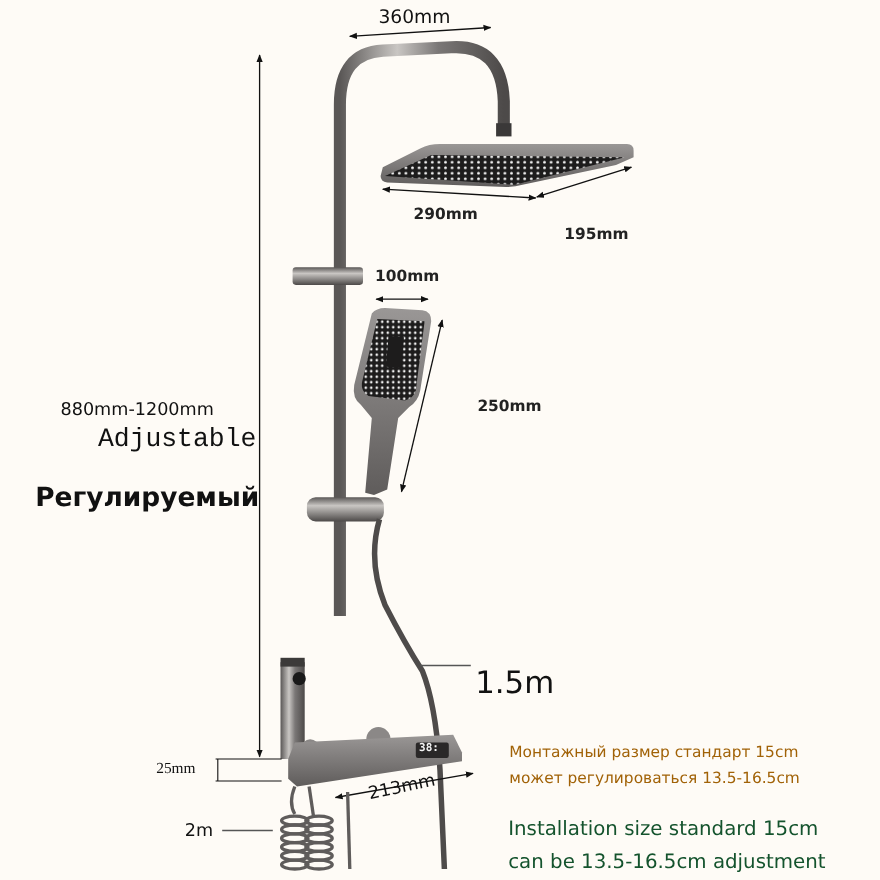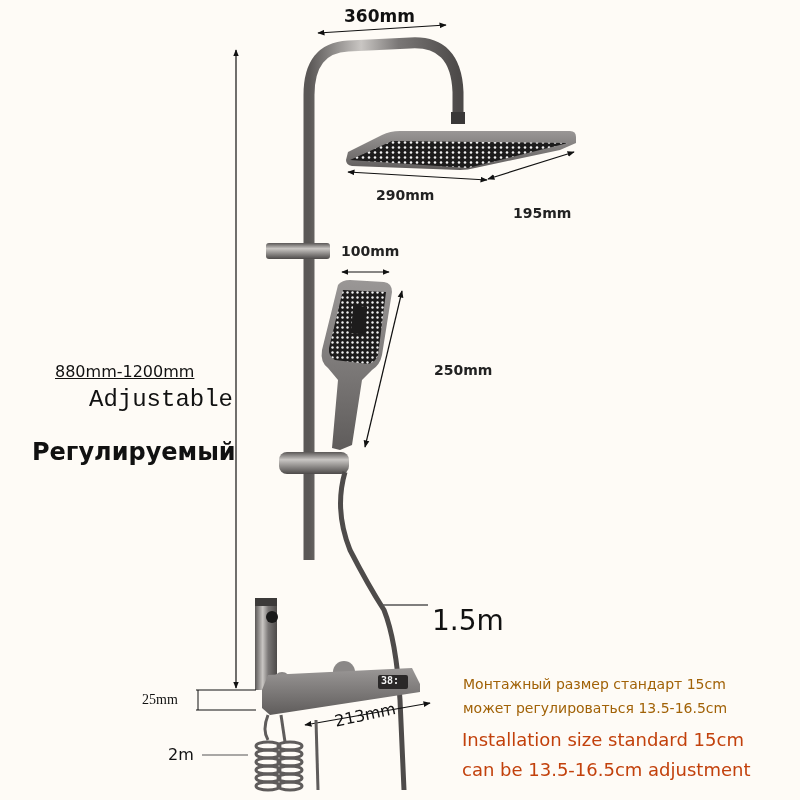--- a/index.html
+++ b/index.html
@@ -6,27 +6,27 @@
   body {
     width: 800px; height: 800px; overflow: hidden;
     background: #fefbf6;
     font-family: "DejaVu Sans", sans-serif;
     position: relative;
     color: #111;
   }
   .canvas { position: absolute; left: 0; top: 0; width: 800px; height: 800px; }
   .lbl { position: absolute; white-space: nowrap; color: #111; }
   .dim-sm { font-size: 14px; font-weight: bold; color: #222; }
-  .dim-top { font-size: 17px; font-weight: bold; }
-  .height-range { font-size: 16px; text-decoration: underline; }
+  .dim-top { font-size: 17px; font-weight: normal; }
+  .height-range { font-size: 16px; }
   .adjust-en { font-size: 24px; }
   .adjust-ru { font-size: 24px; }
   .hose { font-size: 28px; }
   .note-ru { font-size: 14px; color: #a16207; }
-  .note-en { font-size: 18px; color: #c2410c; }
+  .note-en { font-size: 18px; color: #14532d; margin-top: 14px; }
   .left-sm { font-size: 14px; }
 </style>
 </head>
 <body>
 
 <svg class="canvas" viewBox="0 0 800 800" xmlns="http://www.w3.org/2000/svg">
   <defs>
     <linearGradient id="pipeV" x1="0" x2="1" y1="0" y2="0">
       <stop offset="0" stop-color="#5a5756"></stop>
       <stop offset="0.35" stop-color="#c9c6c3"></stop>

